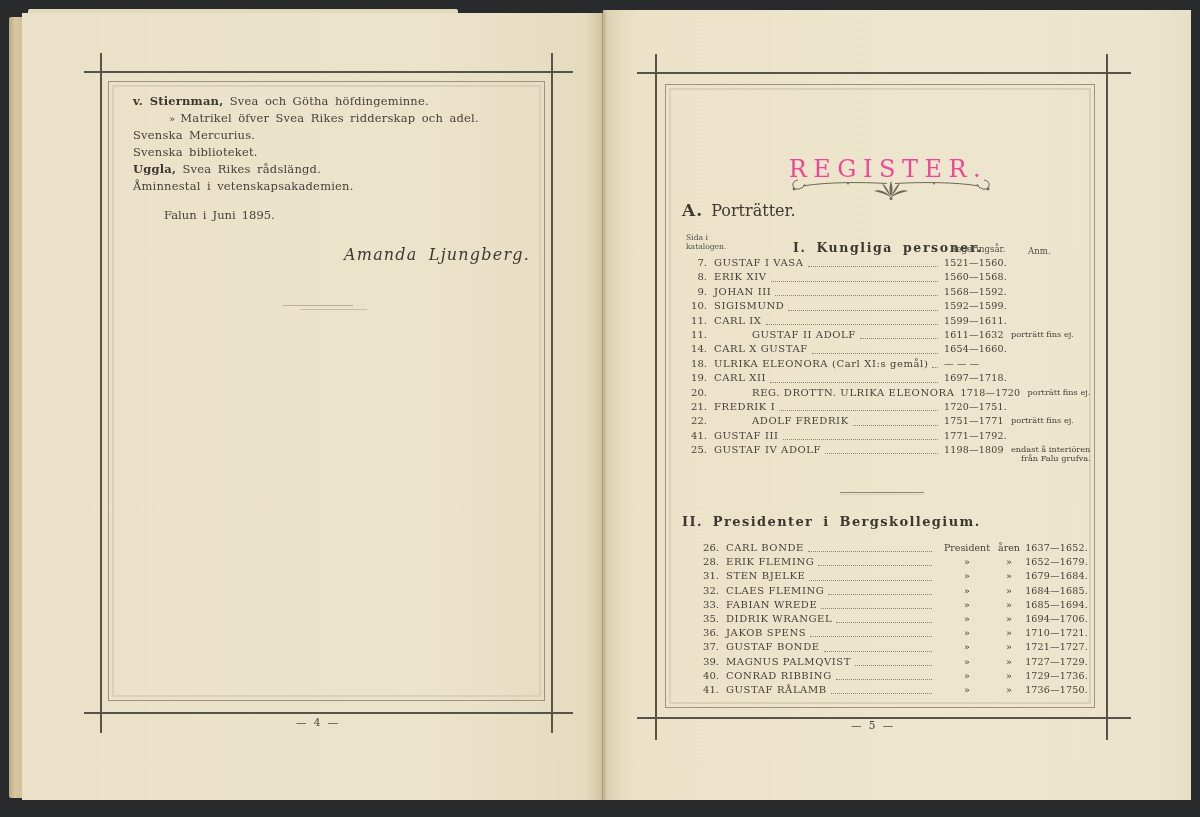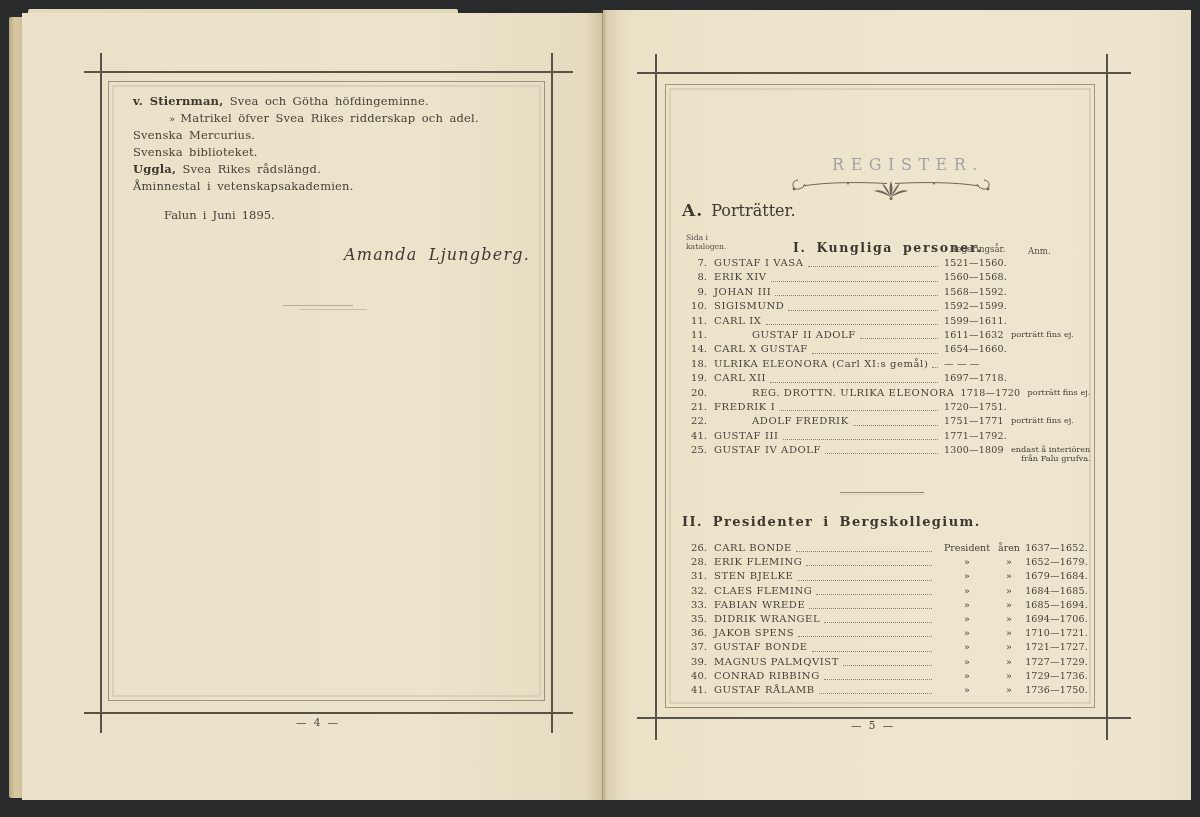--- a/index.html
+++ b/index.html
@@ -36,38 +36,38 @@
   .bib-bold{font-weight:bold;color:#3c372f;}
   .bib-mark{display:none;}
   .bib-line.has-mark .bib-mark{display:inline-block;padding-left:36px;width:41px;font-size:10px;}
   .dateline{position:absolute;left:164px;top:208px;font-size:11.5px;word-spacing:2.5px;}
   .signature{position:absolute;left:344px;top:245px;font-size:16px;font-style:italic;
              letter-spacing:1.2px;word-spacing:5px;color:#3f3a33;}
   .sig-rule{position:absolute;height:1px;background:rgba(125,113,87,.45);}
   .pagenum{position:absolute;font-size:10.5px;letter-spacing:2px;color:#4a453c;}
 
   
-  .reg-title{position:absolute;left:702px;top:155px;width:412px;text-align:center;
-             font-size:16px;letter-spacing:6.5px;color:#a3a3a3;}
+  .reg-title{position:absolute;left:682px;top:155px;width:412px;text-align:center;
+             font-size:24px;letter-spacing:6.5px;color:#ec4899;}
   .ornament{position:absolute;left:786px;top:176px;}
   .sec-a{position:absolute;left:682px;top:200px;width:412px;text-align:left;
          font-size:16px;word-spacing:3px;color:#3e3931;}
   .sec-a b{font-weight:bold;font-size:17px;letter-spacing:1px;}
   .sec-i{position:absolute;left:682px;top:240px;width:412px;text-align:center;
          font-size:12.5px;font-weight:bold;letter-spacing:1.6px;word-spacing:4px;color:#3c372f;}
   .hdr{position:absolute;color:#55504a;}
   .hdr-sida{left:686px;top:234px;font-size:7.6px;line-height:8.5px;}
   .hdr-reign{left:950px;top:244px;font-size:8.6px;}
   .hdr-anm{left:1028px;top:246px;font-size:8.6px;}
 
   .reg-table{position:absolute;left:684px;width:404px;}
   .tbl-royals{top:256px;}
   .tbl-pres{top:541px;}
   .row{display:flex;height:14.4px;line-height:14.4px;font-size:10px;white-space:nowrap;}
-  .tbl-pres .row{height:14.2px;line-height:14.2px;}
+  .tbl-pres .row{height:14.2px;line-height:14.2px;margin-left:12px;}
   .c-no{width:30px;text-align:right;padding-right:7px;flex:none;}
   .c-name{flex:none;letter-spacing:.6px;}
   .row.indent .c-name{padding-left:38px;}
   .leader{flex:1;position:relative;min-width:6px;}
   .leader::after{content:"";position:absolute;left:4px;right:6px;bottom:3px;
                  border-bottom:1.4px dotted rgba(122,115,99,.85);}
   .c-years{width:64px;flex:none;font-size:9.5px;letter-spacing:.2px;}
   .c-anm{width:80px;flex:none;font-size:8.2px;line-height:9.4px;padding-left:3px;padding-top:2px;}
   .c-anm .anm2{display:block;padding-left:10px;}
   .c-m1{width:58px;flex:none;text-align:center;font-size:9.5px;}
@@ -244,21 +244,21 @@
         <span class="c-no">41.</span>
         <span class="c-name">GUSTAF III</span>
         <span class="leader"></span>
         <span class="c-years">1771—1792.</span>
         <span class="c-anm"><span></span><span class="anm2"></span></span>
       </div>
       <div class="row">
         <span class="c-no">25.</span>
         <span class="c-name">GUSTAF IV ADOLF</span>
         <span class="leader"></span>
-        <span class="c-years">1300—1809</span>
+        <span class="c-years">1198—1809</span>
         <span class="c-anm"><span>endast å interiören</span><span class="anm2">från Falu grufva.</span></span>
       </div>
   </div>
 
   <div class="divider"></div>
   <div class="sec-ii">II. Presidenter i Bergskollegium.</div>
 
   <div class="reg-table tbl-pres">
     <div class="row">
         <span class="c-no">26.</span>

